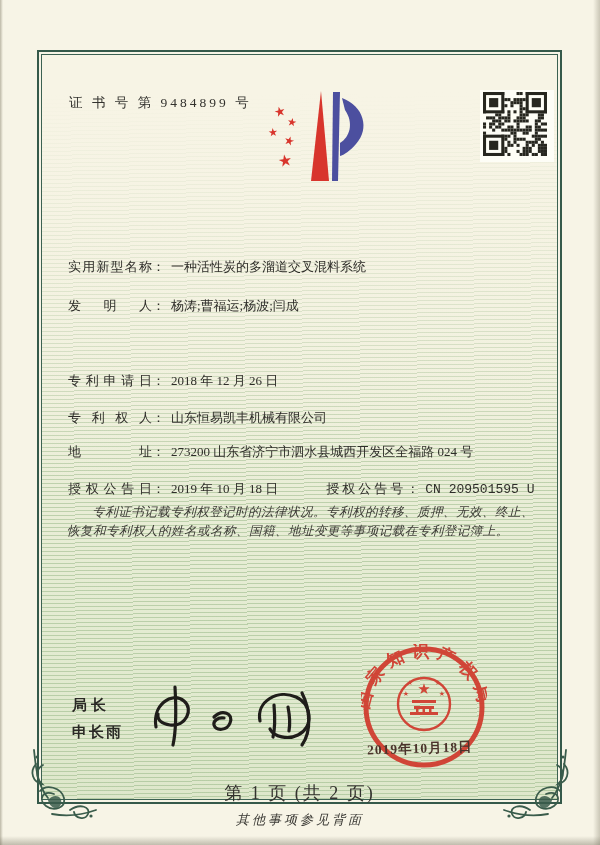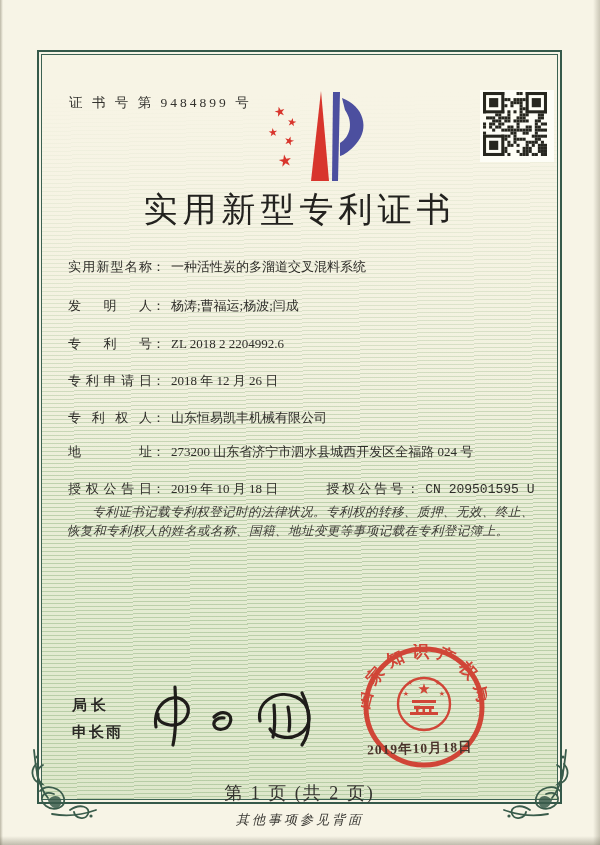--- a/index.html
+++ b/index.html
@@ -246,30 +246,26 @@
             <rect x="60" y="0" width="3" height="21" fill="#26261f"></rect>
             <rect x="48" y="6" width="9" height="9" fill="#26261f"></rect>
             <rect x="0" y="42" width="21" height="3" fill="#26261f"></rect>
             <rect x="0" y="60" width="21" height="3" fill="#26261f"></rect>
             <rect x="0" y="42" width="3" height="21" fill="#26261f"></rect>
             <rect x="18" y="42" width="3" height="21" fill="#26261f"></rect>
             <rect x="6" y="48" width="9" height="9" fill="#26261f"></rect>
           </svg>
       </div>
 
-      <div class="abs title">实用新型专利证书</div>
 
       <div class="field-row r0">
         <span class="flabel">实用新型名称</span><span>：</span><span class="fvalue">一种活性炭的多溜道交叉混料系统</span>
       </div>
       <div class="field-row r1">
         <span class="flabel">发明人</span><span>：</span><span class="fvalue">杨涛;曹福运;杨波;闫成</span>
-      </div>
-      <div class="field-row r2">
-        <span class="flabel">专利号</span><span>：</span><span class="fvalue">ZL 2018 2 2204992.6</span>
       </div>
       <div class="field-row r3">
         <span class="flabel">专利申请日</span><span>：</span><span class="fvalue">2018 年 12 月 26 日</span>
       </div>
       <div class="field-row r4">
         <span class="flabel">专利权人</span><span>：</span><span class="fvalue">山东恒易凯丰机械有限公司</span>
       </div>
       <div class="field-row r5">
         <span class="flabel">地址</span><span>：</span><span class="fvalue">273200 山东省济宁市泗水县城西开发区全福路 024 号</span>
       </div>

